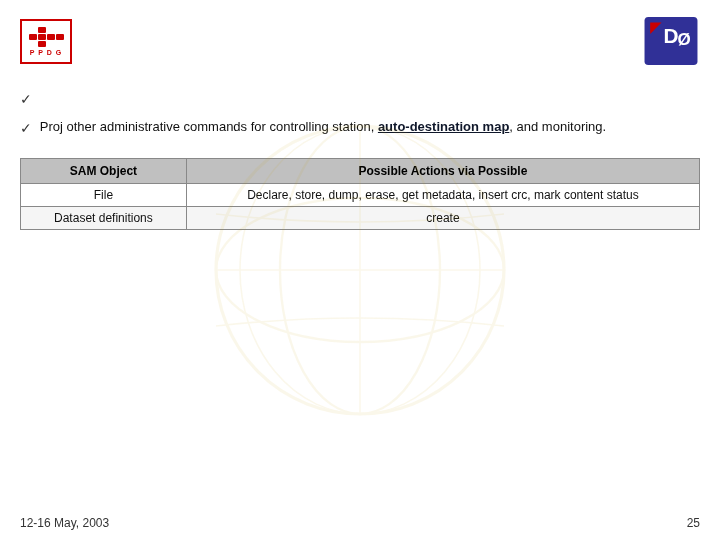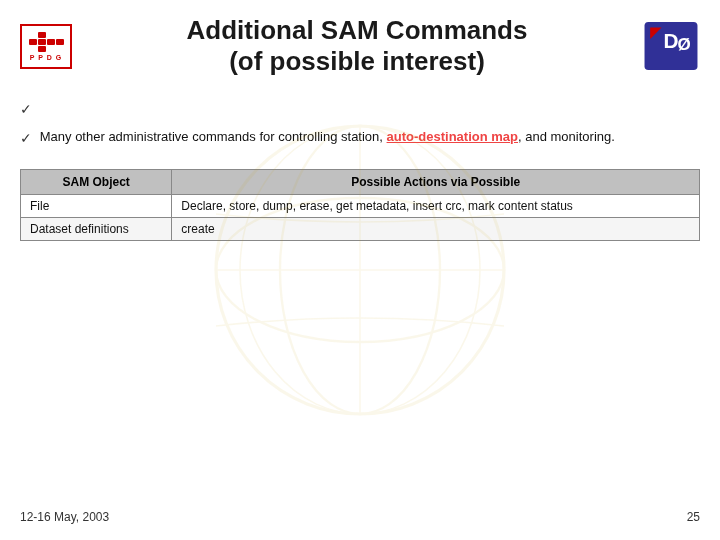--- a/index.html
+++ b/index.html
@@ -65,21 +65,21 @@
       margin-right: 8px;
       margin-top: 1px;
       flex-shrink: 0;
     }
 
     .bullet-text {
       color: #111;
     }
 
     .highlight-link {
-      color: #ef4444;
+      color: #0f172a;
       font-weight: bold;
       text-decoration: underline;
     }
 
     
     .table-container {
       padding: 0 20px;
       margin-top: 4px;
     }
 
@@ -93,37 +93,38 @@
       background: #c0c0c0;
       border: 1px solid #888;
       padding: 5px 8px;
       font-weight: bold;
       font-size: 12px;
       color: #000;
     }
 
     tbody tr td {
       border: 1px solid #888;
-      padding: 4px 9px;
+      padding: 4px 20px;
       vertical-align: top;
       color: #111;
+      text-align: center;
     }
 
     tbody tr:nth-child(even) {
       background: #f5f5f5;
     }
 
     tbody tr:nth-child(odd) {
       background: #ffffff;
     }
 
     
     .footer {
       position: absolute;
-      bottom: 16px;
+      bottom: 10px;
       left: 0;
       right: 0;
       display: flex;
       justify-content: space-between;
       padding: 0 20px;
       font-size: 12px;
       color: #333;
     }
 
     
@@ -193,41 +194,37 @@
       <div class="ppdg-cell"></div>
       <div class="ppdg-cell"></div>
       <div class="ppdg-cell empty"></div>
       <div class="ppdg-cell"></div>
       <div class="ppdg-cell empty"></div>
       <div class="ppdg-cell empty"></div>
     </div>
     <div class="ppdg-label">P P D G</div>
   </div>
 
-  <div class="title-block">
-    <div class="main-title">Additional SAM Commands</div>
-    <div class="main-title">(of possible interest)</div>
-  </div>
 
   <svg class="do-logo" viewBox="0 0 60 55" xmlns="http://www.w3.org/2000/svg">
     <rect x="2" y="2" width="56" height="51" rx="4" fill="#1a1a8c" opacity="0.9"></rect>
     <text x="30" y="30" text-anchor="middle" font-size="22" font-weight="bold" fill="white" font-family="Arial">D</text>
     <text x="44" y="32" text-anchor="middle" font-size="18" font-weight="bold" fill="white" font-family="Arial">Ø</text>
     <polygon points="8,8 20,8 8,20" fill="#cc0000"></polygon>
   </svg>
 </div>
 
 <div class="bullets">
   <div class="bullet-item">
     <span class="bullet-check">✓</span>
   </div>
   <div class="bullet-item">
     <span class="bullet-check">✓</span>
     <span class="bullet-text">
-      <span>Many other administrative commands for controlling station, </span><span class="highlight-link">auto-destination map</span><span>, and monitoring.</span>
+      <span>Proj other administrative commands for controlling station, </span><span class="highlight-link">auto-destination map</span><span>, and monitoring.</span>
     </span>
   </div>
 </div>
 
 <div class="table-container">
   <table>
     <thead>
       <tr>
         <th>SAM Object</th>
         <th>Possible Actions via Possible</th>

